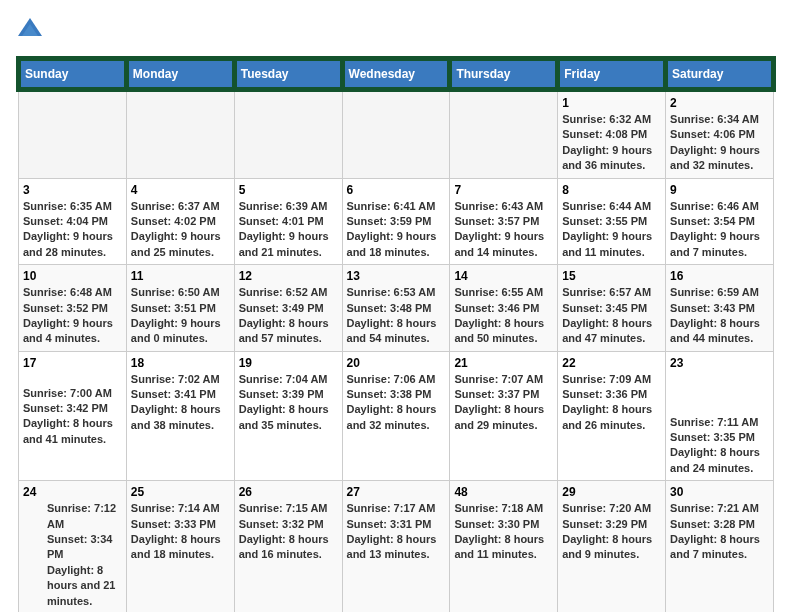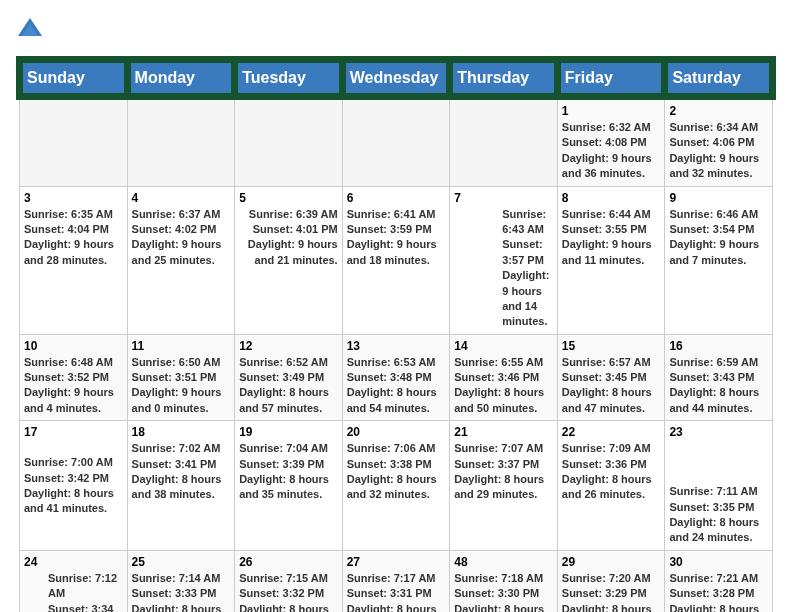--- a/index.html
+++ b/index.html
@@ -56,22 +56,22 @@
       width: 100%;
       border-collapse: collapse;
       font-size: 11px;
     }
     .calendar thead th {
       background: #3a7abf;
       color: #fff;
       padding: 6px 4px;
       text-align: left;
       font-weight: bold;
-      font-size: 16px;
-      border: 7px solid #14532d;
+      font-size: 12px;
+      border: 5px solid #14532d;
     }
     .calendar tbody td {
       border: 1px solid #ccc;
       vertical-align: top;
       padding: 4px;
       width: 107px;
       min-height: 80px;
       background: #fff;
     }
     .calendar tbody tr:nth-child(odd) td {
@@ -156,33 +156,33 @@
 Daylight: 9 hours and 28 minutes.</div>
         </td>
         <td>
           <span class="day-num">4</span>
           <div class="day-info" style="white-space: pre-line;">Sunrise: 6:37 AM
 Sunset: 4:02 PM
 Daylight: 9 hours and 25 minutes.</div>
         </td>
         <td>
           <span class="day-num">5</span>
-          <div class="day-info" style="white-space: pre-line; text-align: right;">Sunrise: 6:39 AM
+          <div class="day-info" style="white-space: pre-line;">Sunrise: 6:39 AM
 Sunset: 4:01 PM
 Daylight: 9 hours and 21 minutes.</div>
         </td>
         <td>
           <span class="day-num">6</span>
           <div class="day-info" style="white-space: pre-line;">Sunrise: 6:41 AM
 Sunset: 3:59 PM
 Daylight: 9 hours and 18 minutes.</div>
         </td>
         <td>
           <span class="day-num">7</span>
-          <div class="day-info" style="white-space: pre-line; margin-left: 48px;">Sunrise: 6:43 AM
+          <div class="day-info" style="white-space: pre-line;">Sunrise: 6:43 AM
 Sunset: 3:57 PM
 Daylight: 9 hours and 14 minutes.</div>
         </td>
         <td>
           <span class="day-num">8</span>
           <div class="day-info" style="white-space: pre-line;">Sunrise: 6:44 AM
 Sunset: 3:55 PM
 Daylight: 9 hours and 11 minutes.</div>
         </td>
         <td>

